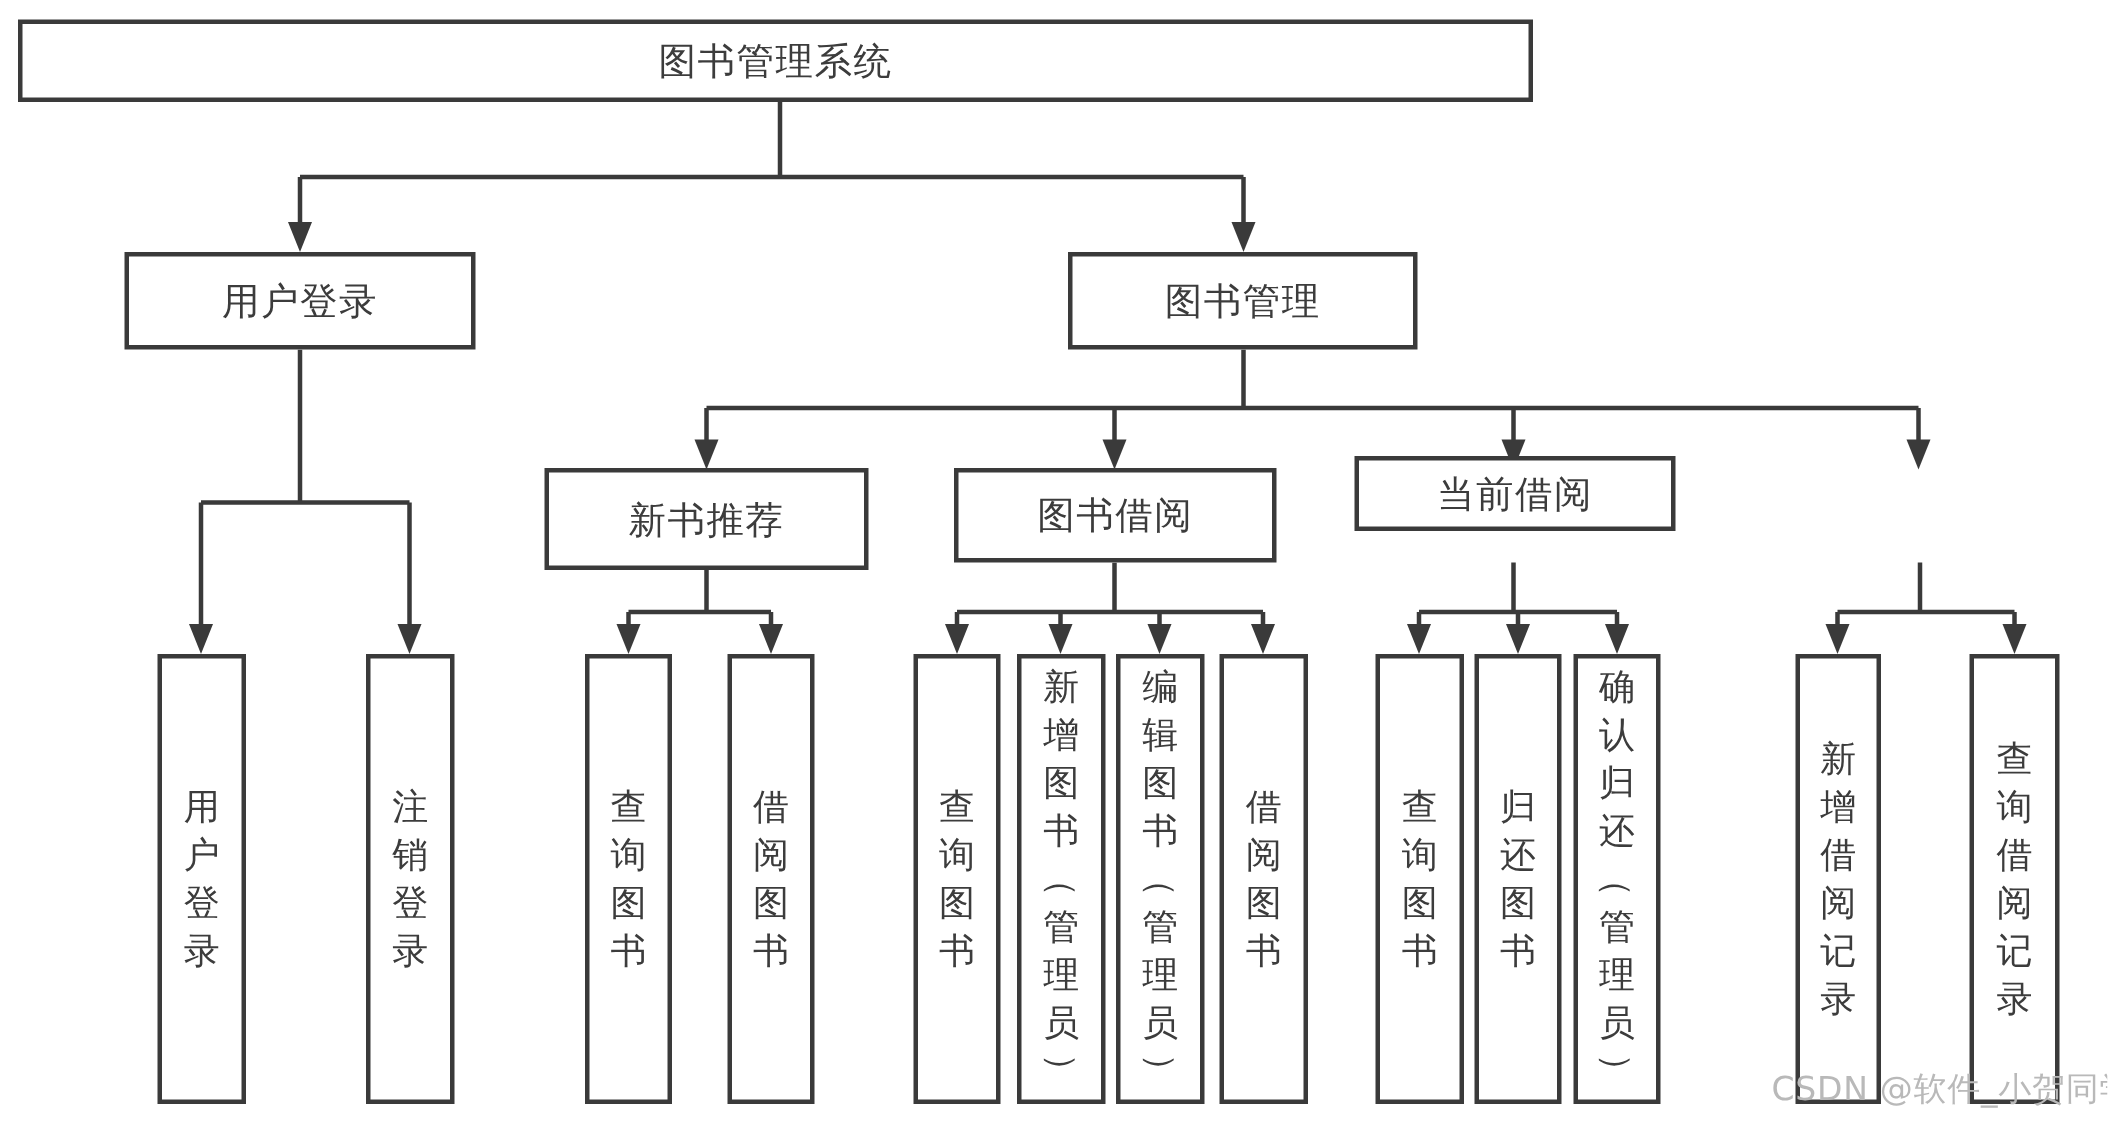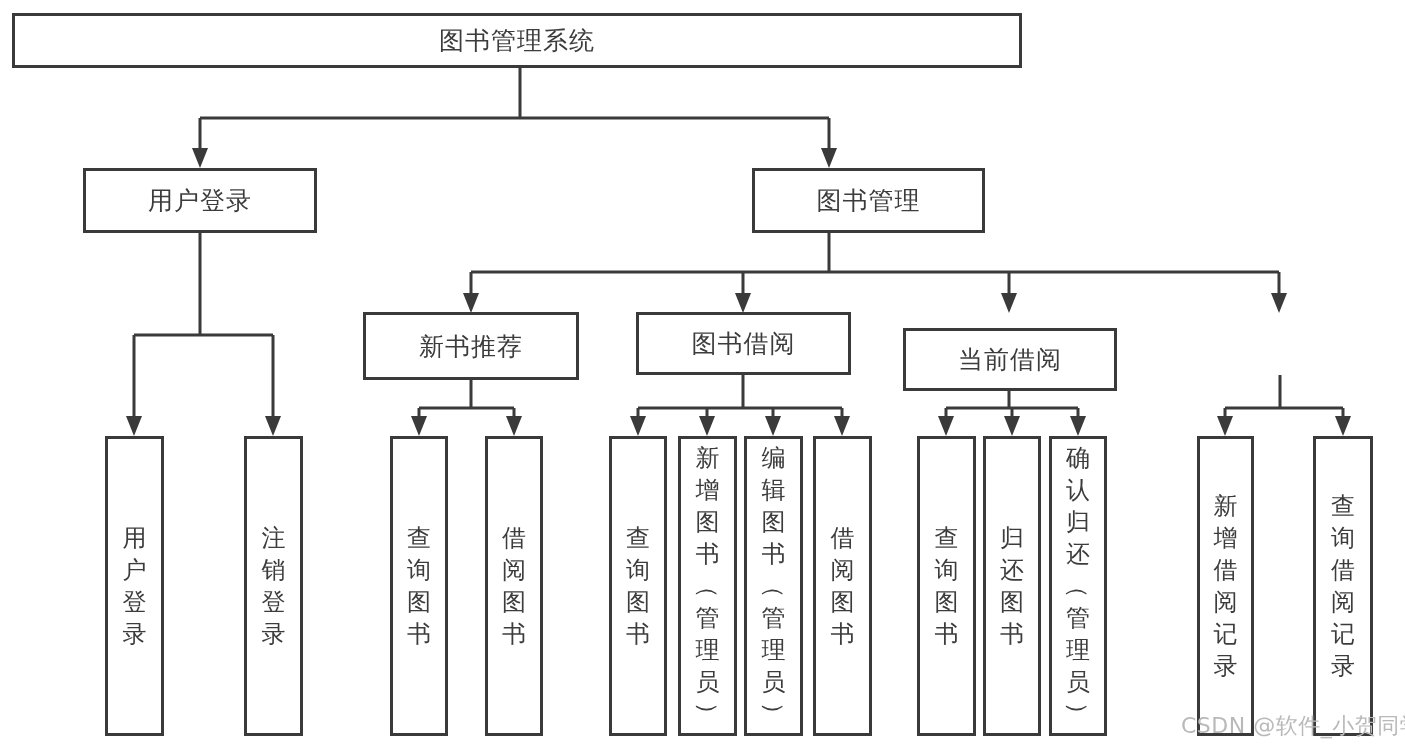--- a/index.html
+++ b/index.html
@@ -21,24 +21,24 @@
   }
   .vtext .ch{display:block;height:26px;line-height:26px;text-align:center;margin:3px 0;}
   .vtext .rot{transform:rotate(90deg);}
   .watermark{
     position:absolute;left:1181px;top:711px;z-index:3;
     font-size:22px;color:#b9b9b9;white-space:nowrap;letter-spacing:0.5px;
   }
   
   #nd-root{left:12px;top:13px;width:1010px;height:55px;}
   #nd-l2a{left:83px;top:168px;width:234px;height:65px;}
-  #nd-l2b{left:752px;top:168px;width:233px;height:65px;}
+  #nd-l2b{left:712px;top:168px;width:233px;height:65px;}
   #nd-l3a{left:363px;top:312px;width:216px;height:68px;}
   #nd-l3b{left:636px;top:312px;width:215px;height:63px;}
-  #nd-l3c{left:903px;top:328px;width:214px;height:63px;}
+  #nd-l3c{left:903px;top:304px;width:214px;height:50px;}
   #nd-l3d{left:1173px;top:312px;width:214px;height:63px;}
   #lf0{left:105px;width:59px;}
   #lf1{left:244px;width:59px;}
   #lf2{left:390px;width:58px;}
   #lf3{left:485px;width:58px;}
   #lf4{left:609px;width:58px;}
   #lf5{left:678px;width:59px;}
   #lf6{left:744px;width:59px;}
   #lf7{left:813px;width:59px;}
   #lf8{left:917px;width:59px;}

